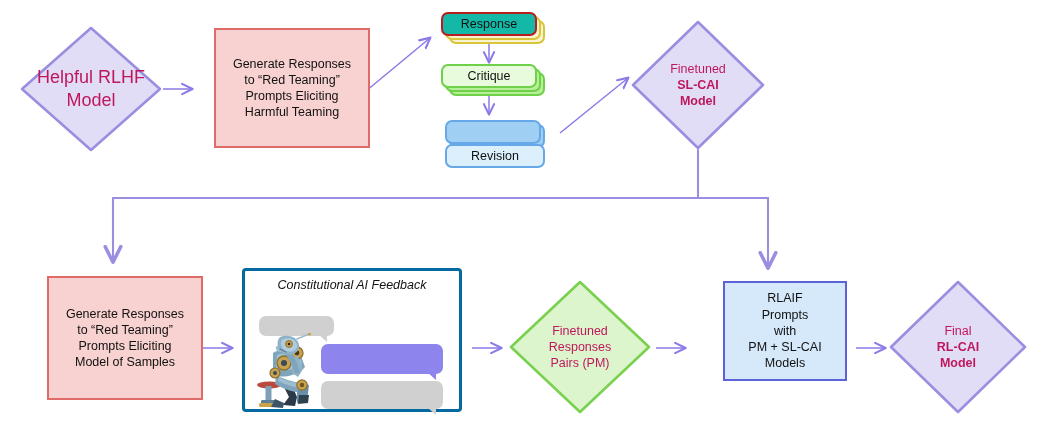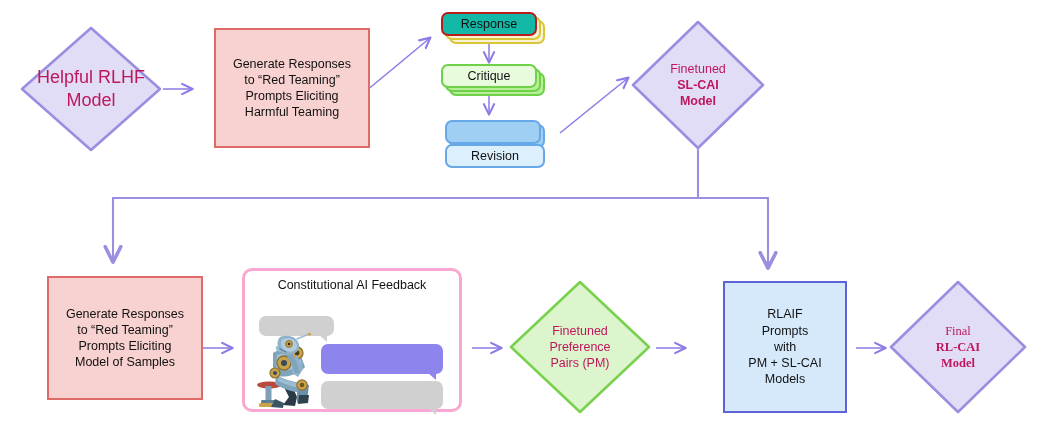--- a/index.html
+++ b/index.html
@@ -64,22 +64,23 @@
     display: flex;
     align-items: center;
     justify-content: center;
     color: #111111;
   }
   
   .panel {
     position: absolute;
     box-sizing: border-box;
     background: #ffffff;
-    border: 3px solid #f9a8d4;
-    border-radius: 10px;
+    border: 3px solid #0369a1;
+    border-radius: 4px;
+    font-style: italic;
   }
   .panel-title {
     position: absolute;
     left: 0;
     right: 0;
     top: 7px;
     text-align: center;
     color: #111111;
     line-height: 1.25;
   }
@@ -281,38 +282,38 @@
       <path d="M27,16 L33,19" stroke="#5d7f96" stroke-width="1.3" stroke-linecap="round"></path>
     </svg>
   </div>
 
   <div class="diamond" style="left:508px; top:279px; width:144px; height:136px;">
     <svg class="dshape" viewBox="0 0 144 136">
       <polygon points="72,3 141,68 72,133 3,68" fill="#ddf5cd" stroke="#7ad14f" stroke-width="2.6" stroke-linejoin="round"></polygon>
     </svg>
     <div class="dlabel" style="font-size:12.5px;">
       <span>Finetuned</span>
-      <span>Preference</span>
+      <span>Responses</span>
       <span>Pairs (PM)</span>
     </div>
   </div>
 
-  <div class="rbox" style="left:711px; top:281px; width:124px; height:132px;
+  <div class="rbox" style="left:711px; top:281px; width:124px; height:100px;
               background:#d6e9fb; border:2.8px solid #5b63d6; font-size:12.5px;">
     <span>RLAIF</span>
     <span>Prompts</span>
     <span>with</span>
     <span>PM + SL-CAI</span>
     <span>Models</span>
   </div>
 
   <div class="diamond" style="left:888px; top:279px; width:140px; height:136px;">
     <svg class="dshape" viewBox="0 0 140 136">
       <polygon points="70,3 137,68 70,133 3,68" fill="#e2ddf7" stroke="#9b8ee0" stroke-width="2.6" stroke-linejoin="round"></polygon>
     </svg>
-    <div class="dlabel" style="font-size:12.5px;font-family:Liberation Serif, serif;">
+    <div class="dlabel" style="font-size:12.5px;">
       <span>Final</span>
       <span style="font-weight:bold;text-align:center;">RL-CAI</span>
       <span style="font-weight:bold;">Model</span>
     </div>
   </div>
 
 </div>
 
 </body></html>

